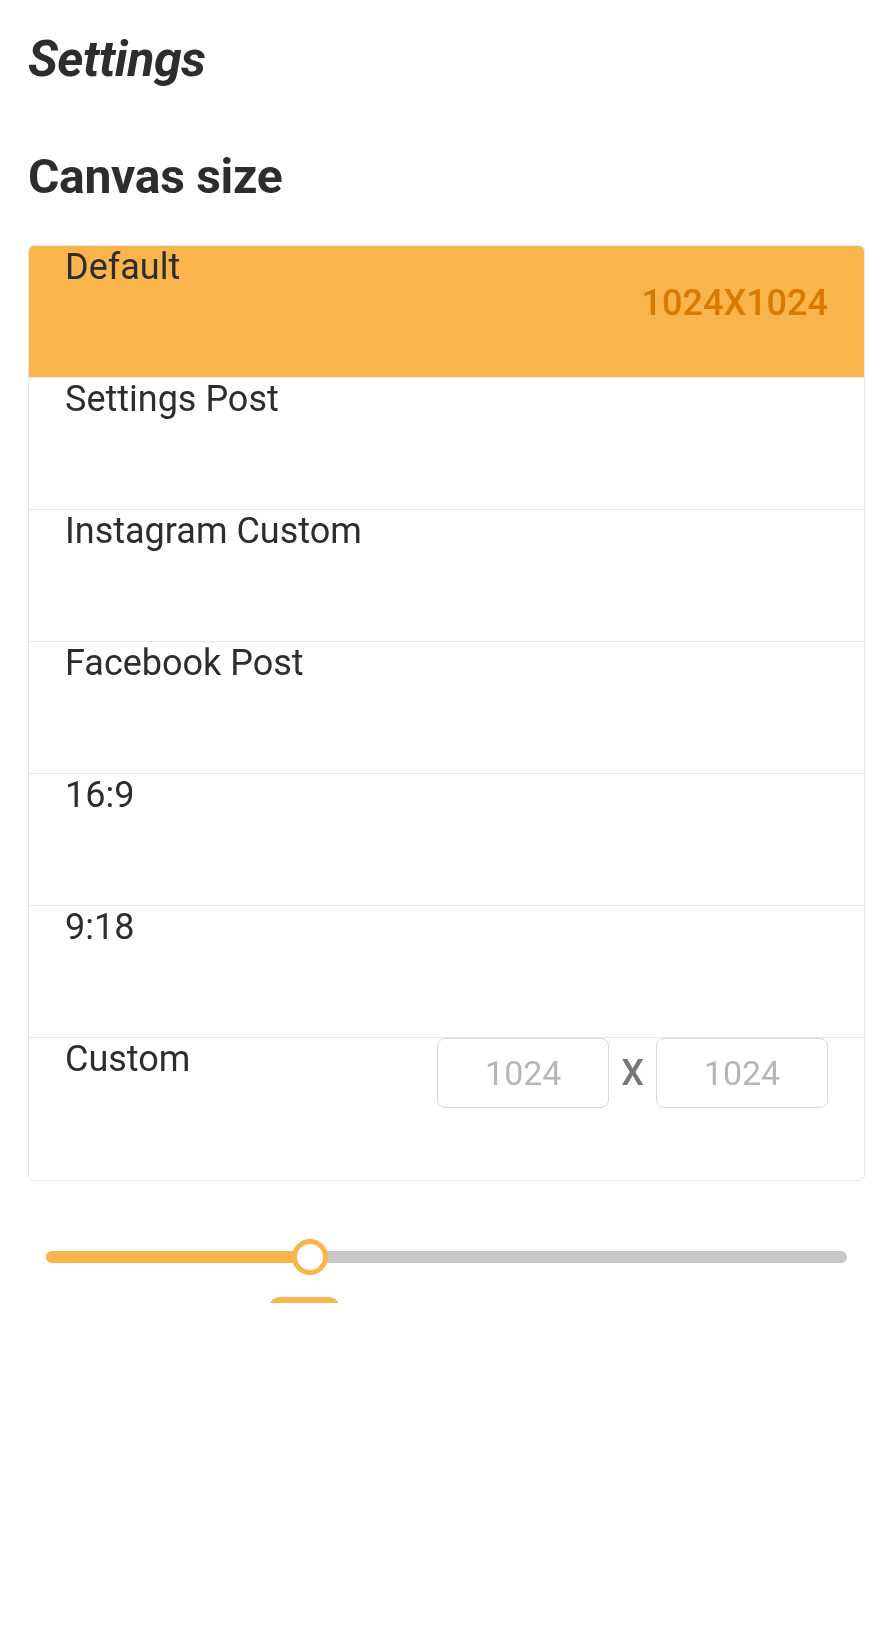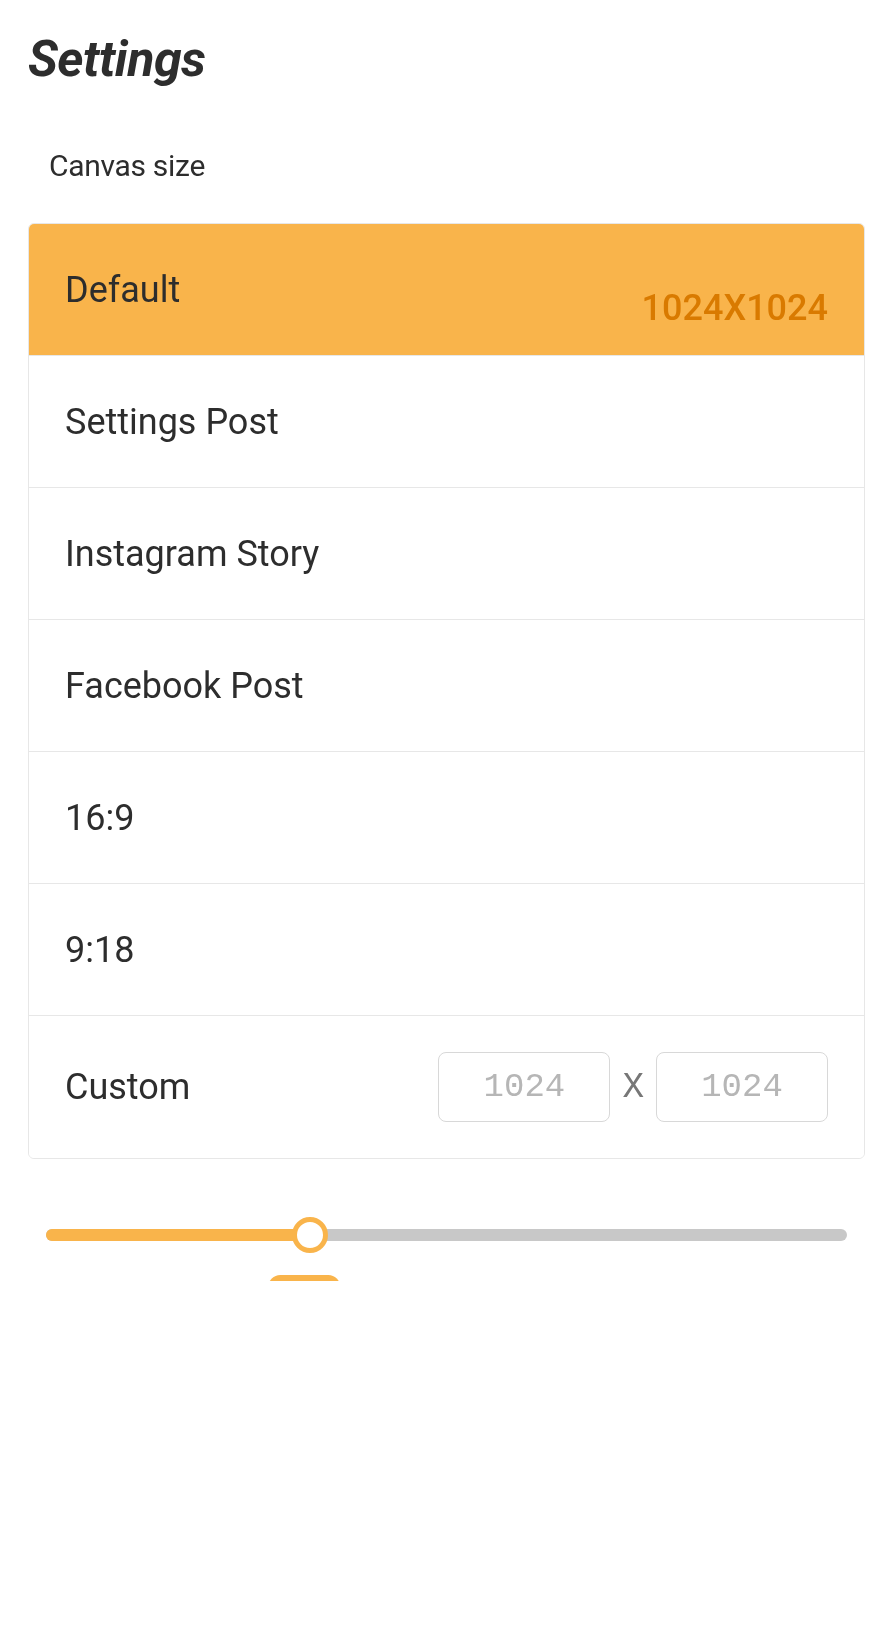--- a/index.html
+++ b/index.html
@@ -14,35 +14,34 @@
   }
   h1.settings-title {
     font-size: 50px;
     font-weight: 700;
     color: #2d2d2d;
     margin-bottom: 60px;
     letter-spacing: -0.5px;
     font-style: italic;
   }
   h2.section-title {
-    font-size: 30px;
-    font-weight: 400;
+    font-size: 48px;
+    font-weight: 700;
     color: #2d2d2d;
     margin-bottom: 40px;
     letter-spacing: -0.3px;
-    margin-left: 21px;
   }
   .canvas-list {
     border: 1px solid #e7e7e7;
     border-radius: 6px;
     overflow: hidden;
   }
   .canvas-item {
     display: flex;
-    align-items: center;
+    align-items: flex-start;
     justify-content: space-between;
     padding: 0 36px;
     height: 132px;
     border-bottom: 1px solid #e7e7e7;
     font-size: 36px;
     color: #2d2d2d;
     background: #fff;
     cursor: pointer;
   }
   .canvas-item:last-child { border-bottom: none; gap: 40px; }
@@ -55,21 +54,20 @@
     font-weight: 500;
     margin-top: 36px;
   }
   .canvas-item.custom {
     height: 142px;
   }
   .custom-inputs {
     display: flex;
     align-items: center;
     gap: 10px;
-    font-family: Liberation Mono, monospace;
   }
   .custom-inputs input {
     width: 172px;
     height: 70px;
     border: 1px solid #d8d8d8;
     border-radius: 8px;
     font-size: 34px;
     text-align: center;
     color: #9f9f9f;
     background: #fff;
@@ -139,21 +137,21 @@
 
   <div class="canvas-list">
     <div class="canvas-item selected">
       <span class="canvas-label">Default</span>
       <span class="canvas-dim">1024X1024</span>
     </div>
     <div class="canvas-item">
       <span class="canvas-label">Settings Post</span>
     </div>
     <div class="canvas-item">
-      <span class="canvas-label">Instagram Story</span>
+      <span class="canvas-label">Instagram Custom</span>
     </div>
     <div class="canvas-item">
       <span class="canvas-label">Facebook Post</span>
     </div>
     <div class="canvas-item">
       <span class="canvas-label">16:9</span>
     </div>
     <div class="canvas-item">
       <span class="canvas-label">9:18</span>
     </div>

